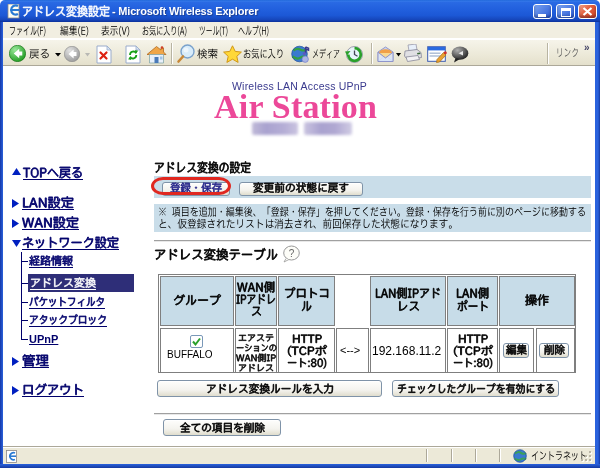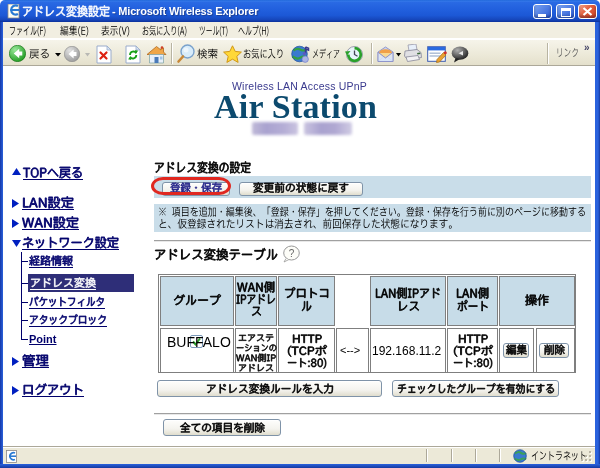--- a/index.html
+++ b/index.html
@@ -386,21 +386,21 @@
 <div style="position:absolute;left:548px;top:43px;width:1px;height:21px;background:#fff"></div>
 <svg style="position:absolute;left:556px;top:48.2px;overflow:visible;" width="23.0" height="11.9" viewBox="0 -200 750 270" preserveAspectRatio="none">
     <g fill="#555">
       <use href="#g40" x="0"></use>
       <use href="#g41" x="250"></use>
       <use href="#g42" x="500"></use>
     </g>
   </svg>
 <span class="en" style="left:584px;top:42px;font-size:10px;font-weight:bold;color:#446">»</span>
 <span class="en" style="left:232px;top:80px;font-size:10.5px;color:#3a3a8e;letter-spacing:0.2px">Wireless LAN Access UPnP</span>
-<span class="en" style="left:214px;top:88px;font-size:34px;font-weight:bold;color:#0c4a6e;font-family:'Liberation Serif',serif;letter-spacing:0.2px">Air Station</span>
+<span class="en" style="left:214px;top:88px;font-size:34px;font-weight:bold;color:#ec4899;font-family:'Liberation Serif',serif;letter-spacing:0.2px">Air Station</span>
 <div style="position:absolute;left:252px;top:122px;width:46px;height:13px;background:linear-gradient(90deg,#c0bad8,#a9a2cf 30%,#b5aed6 70%,#cac4e0);filter:blur(1.8px);border-radius:2px"></div>
 <div style="position:absolute;left:304px;top:122px;width:48px;height:13px;background:linear-gradient(90deg,#cac4e0,#a9a2cf 35%,#b0a8d2 65%,#d0cce4);filter:blur(1.8px);border-radius:2px"></div>
 <svg style="position:absolute;left:12px;top:168px" width="10" height="8">
     <path d="M4.5 0 L9 7 L0 7 Z" fill="#0020c0"></path>
   </svg>
 <svg style="position:absolute;left:23px;top:166.6px;overflow:visible;" width="60.0" height="14.0" viewBox="0 -200 1244 270" preserveAspectRatio="none">
     <g fill="#00006b" stroke="#00006b" stroke-width="17">
       <use href="#g29" x="0"></use>
       <use href="#g43" x="150"></use>
       <use href="#g44" x="335"></use>
@@ -498,21 +498,21 @@
       <use href="#g59" x="250"></use>
       <use href="#g50" x="500"></use>
       <use href="#g42" x="750"></use>
       <use href="#g60" x="1000"></use>
       <use href="#g61" x="1250"></use>
       <use href="#g50" x="1500"></use>
       <use href="#g42" x="1750"></use>
     </g>
   </svg>
 <div style="position:absolute;left:29px;top:326px;width:78px;height:1px;background:#00006b"></div>
-<span class="en" style="left:29px;top:333px;font-size:11px;font-weight:bold;color:#00006b;text-decoration:underline">Point</span>
+<span class="en" style="left:29px;top:333px;font-size:11px;font-weight:bold;color:#00006b;text-decoration:underline">UPnP</span>
 <svg style="position:absolute;left:12px;top:357px" width="8" height="10">
     <path d="M0 0 L7 4.5 L0 9 Z" fill="#0020c0"></path>
   </svg>
 <svg style="position:absolute;left:22px;top:354.6px;overflow:visible;" width="27.0" height="14.0" viewBox="0 -200 500 270" preserveAspectRatio="none">
     <g fill="#00006b" stroke="#00006b" stroke-width="17">
       <use href="#g62" x="0"></use>
       <use href="#g63" x="250"></use>
     </g>
   </svg>
 <div style="position:absolute;left:22px;top:367px;width:27px;height:1px;background:#00006b"></div>
@@ -770,21 +770,21 @@
 <svg style="position:absolute;left:525.0px;top:295.4px;overflow:visible;" width="24.0" height="13.0" viewBox="0 -200 500 270" preserveAspectRatio="none">
     <g fill="#000" stroke="#000" stroke-width="17">
       <use href="#g117" x="0"></use>
       <use href="#g118" x="250"></use>
     </g>
   </svg>
 <svg style="position:absolute;left:190px;top:335px" width="14" height="14">
 <rect x="0.5" y="0.5" width="12" height="12" fill="#fff" stroke="#7a98b8" stroke-width="1" rx="1.5"></rect>
 <path d="M3 6.5 L5.5 9.5 L10 3.5" stroke="#2aa02a" stroke-width="2" fill="none"></path>
   </svg>
-<span class="en" style="left:167px;top:334px;font-size:14px;color:#000">BUFFALO</span>
+<span class="en" style="left:167px;top:349px;font-size:10px;color:#000">BUFFALO</span>
 <svg style="position:absolute;left:238.0px;top:333.8px;overflow:visible;" width="36.0" height="9.7" viewBox="0 -200 1000 270" preserveAspectRatio="none">
     <g fill="#000" stroke="#000" stroke-width="17">
       <use href="#g119" x="0"></use>
       <use href="#g0" x="250"></use>
       <use href="#g3" x="500"></use>
       <use href="#g112" x="750"></use>
     </g>
   </svg>
 <svg style="position:absolute;left:235.5px;top:343.8px;overflow:visible;" width="41.0" height="9.7" viewBox="0 -200 1250 270" preserveAspectRatio="none">
     <g fill="#000" stroke="#000" stroke-width="17">

